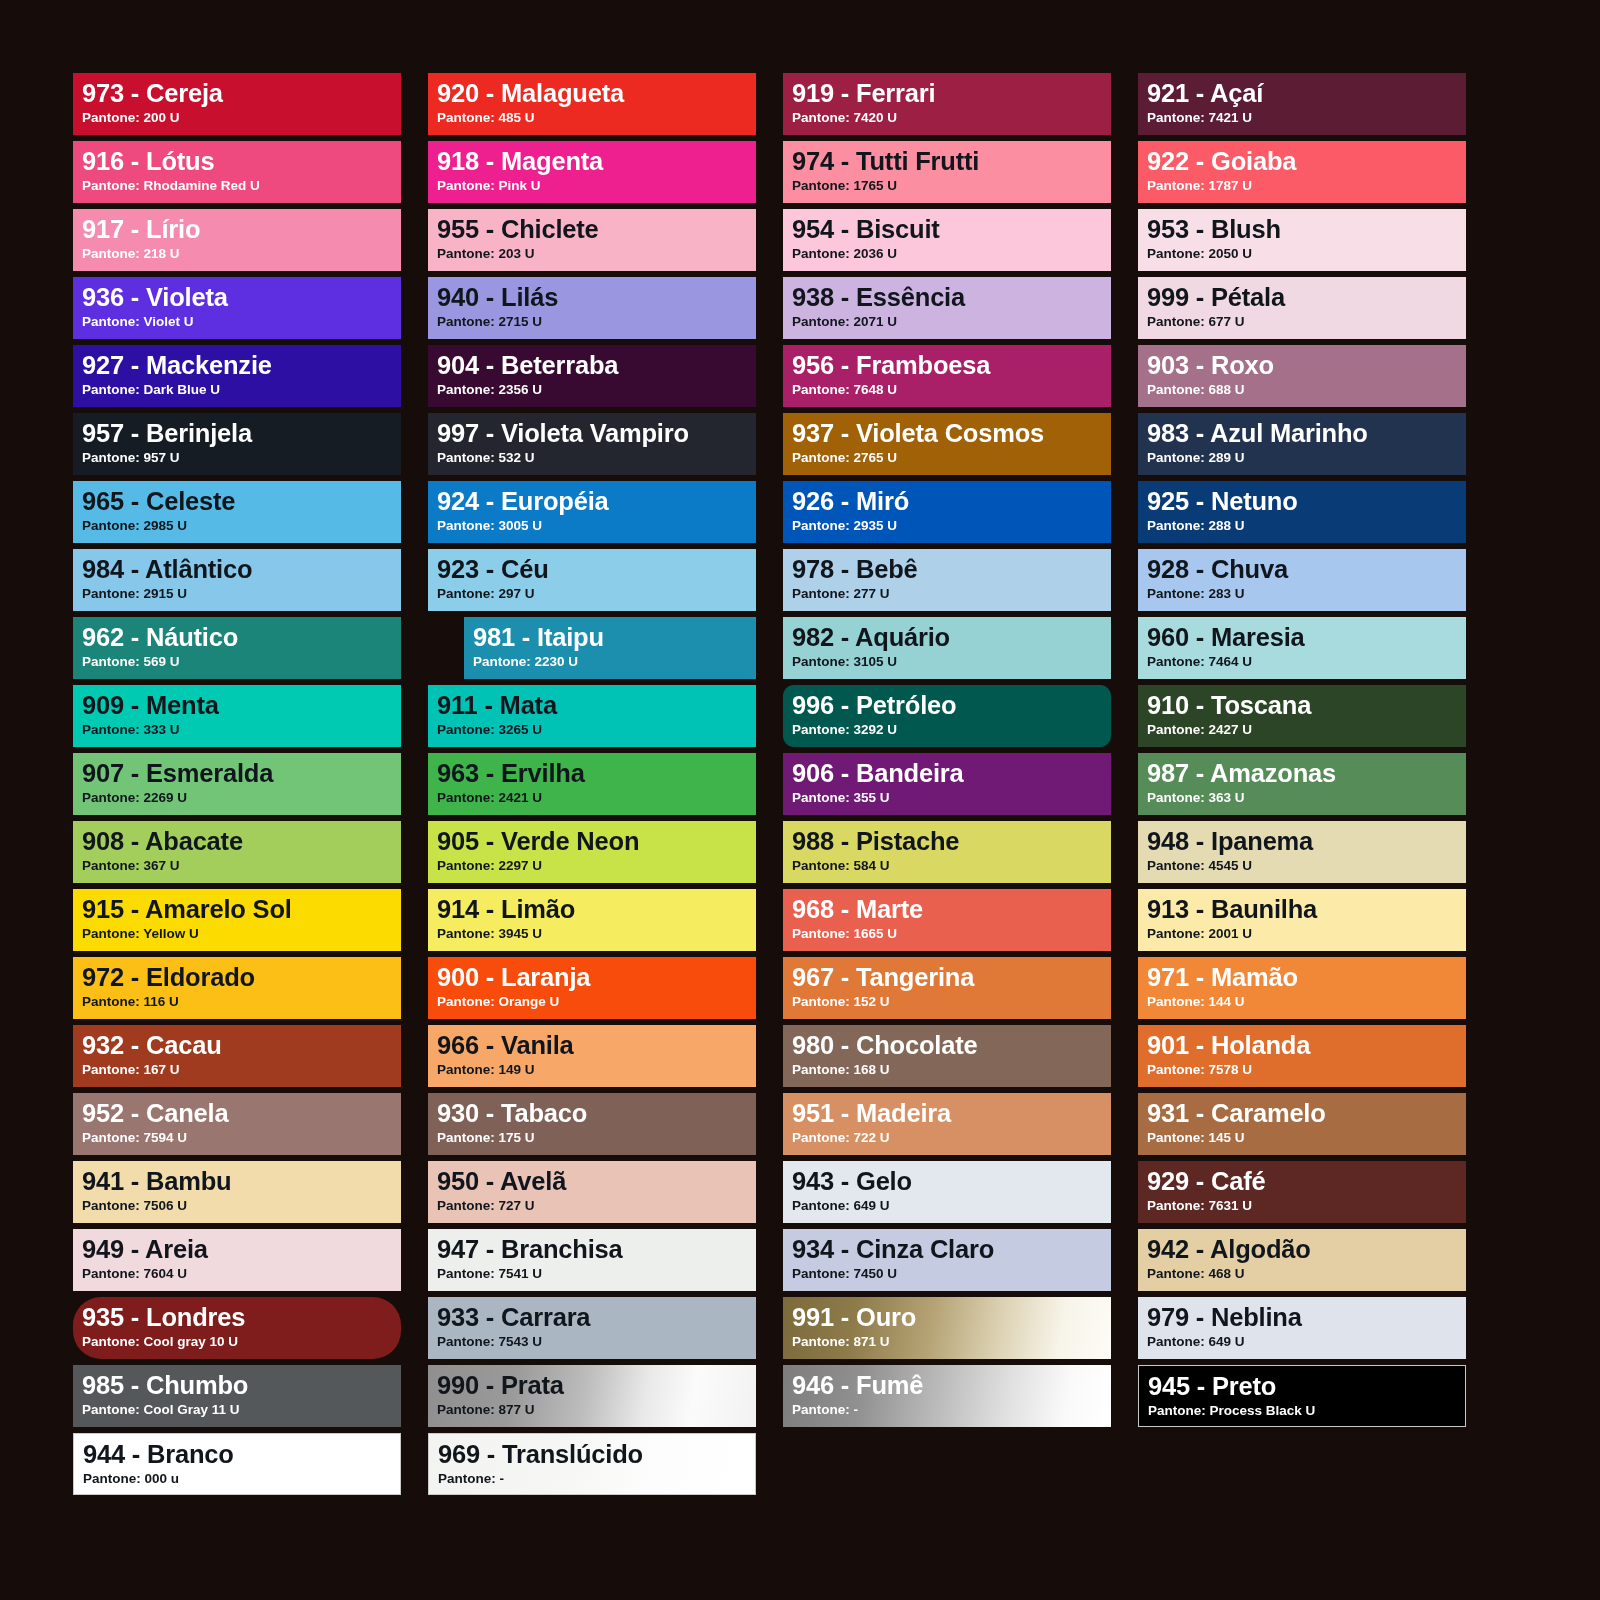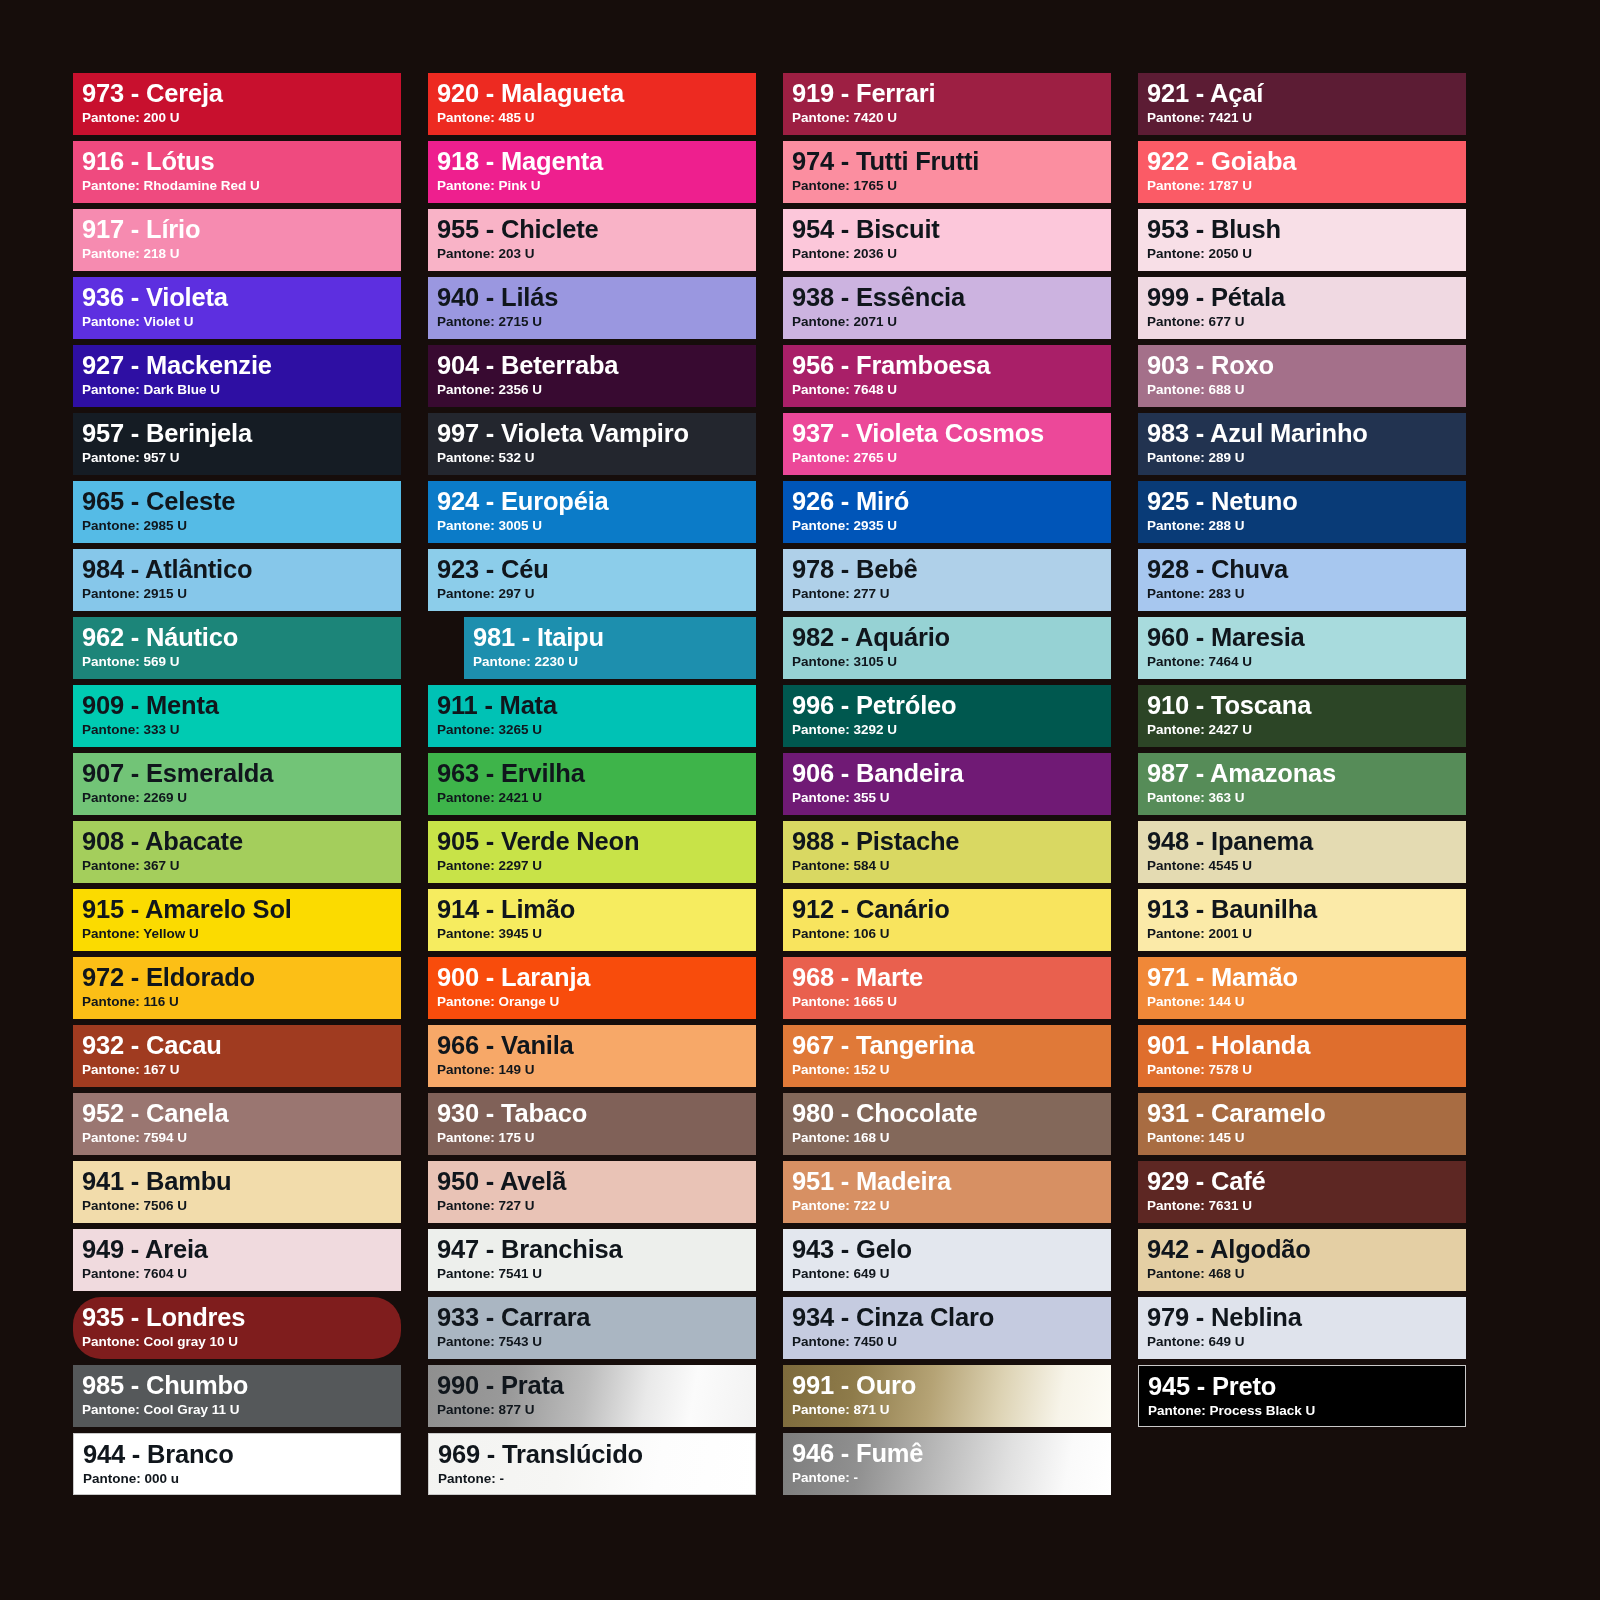--- a/index.html
+++ b/index.html
@@ -254,51 +254,47 @@
         <div class="swatch-pantone">Pantone: 2036 U</div>
       </div>
       <div class="swatch" style="background: rgb(204, 179, 224); color: rgb(16, 22, 28);">
         <div class="swatch-name">938 - Essência</div>
         <div class="swatch-pantone">Pantone: 2071 U</div>
       </div>
       <div class="swatch" style="background: rgb(169, 31, 104); color: rgb(255, 255, 255);">
         <div class="swatch-name">956 - Framboesa</div>
         <div class="swatch-pantone">Pantone: 7648 U</div>
       </div>
-      <div class="swatch" style="background: #ec4899; color: rgb(255, 255, 255);">
+      <div class="swatch" style="background: #a16207; color: rgb(255, 255, 255);">
         <div class="swatch-name">937 - Violeta Cosmos</div>
         <div class="swatch-pantone">Pantone: 2765 U</div>
       </div>
       <div class="swatch" style="background: rgb(0, 85, 184); color: rgb(255, 255, 255);">
         <div class="swatch-name">926 - Miró</div>
         <div class="swatch-pantone">Pantone: 2935 U</div>
       </div>
       <div class="swatch" style="background: rgb(175, 208, 233); color: rgb(16, 22, 28);">
         <div class="swatch-name">978 - Bebê</div>
         <div class="swatch-pantone">Pantone: 277 U</div>
       </div>
       <div class="swatch" style="background: rgb(150, 210, 212); color: rgb(16, 22, 28);">
         <div class="swatch-name">982 - Aquário</div>
         <div class="swatch-pantone">Pantone: 3105 U</div>
       </div>
-      <div class="swatch" style="background: rgb(0, 88, 79); color: rgb(255, 255, 255);">
+      <div class="swatch" style="background: rgb(0, 88, 79); color: rgb(255, 255, 255); border-radius: 11px;">
         <div class="swatch-name">996 - Petróleo</div>
         <div class="swatch-pantone">Pantone: 3292 U</div>
       </div>
       <div class="swatch" style="background: #701a75; color: rgb(255, 255, 255);">
         <div class="swatch-name">906 - Bandeira</div>
         <div class="swatch-pantone">Pantone: 355 U</div>
       </div>
       <div class="swatch" style="background: rgb(217, 216, 98); color: rgb(16, 22, 28);">
         <div class="swatch-name">988 - Pistache</div>
         <div class="swatch-pantone">Pantone: 584 U</div>
-      </div>
-      <div class="swatch" style="background: rgb(248, 228, 94); color: rgb(16, 22, 28);">
-        <div class="swatch-name">912 - Canário</div>
-        <div class="swatch-pantone">Pantone: 106 U</div>
       </div>
       <div class="swatch" style="background: rgb(233, 96, 78); color: rgb(255, 255, 255);">
         <div class="swatch-name">968 - Marte</div>
         <div class="swatch-pantone">Pantone: 1665 U</div>
       </div>
       <div class="swatch" style="background: rgb(224, 121, 56); color: rgb(255, 255, 255);">
         <div class="swatch-name">967 - Tangerina</div>
         <div class="swatch-pantone">Pantone: 152 U</div>
       </div>
       <div class="swatch" style="background: rgb(131, 104, 90); color: rgb(255, 255, 255);">

